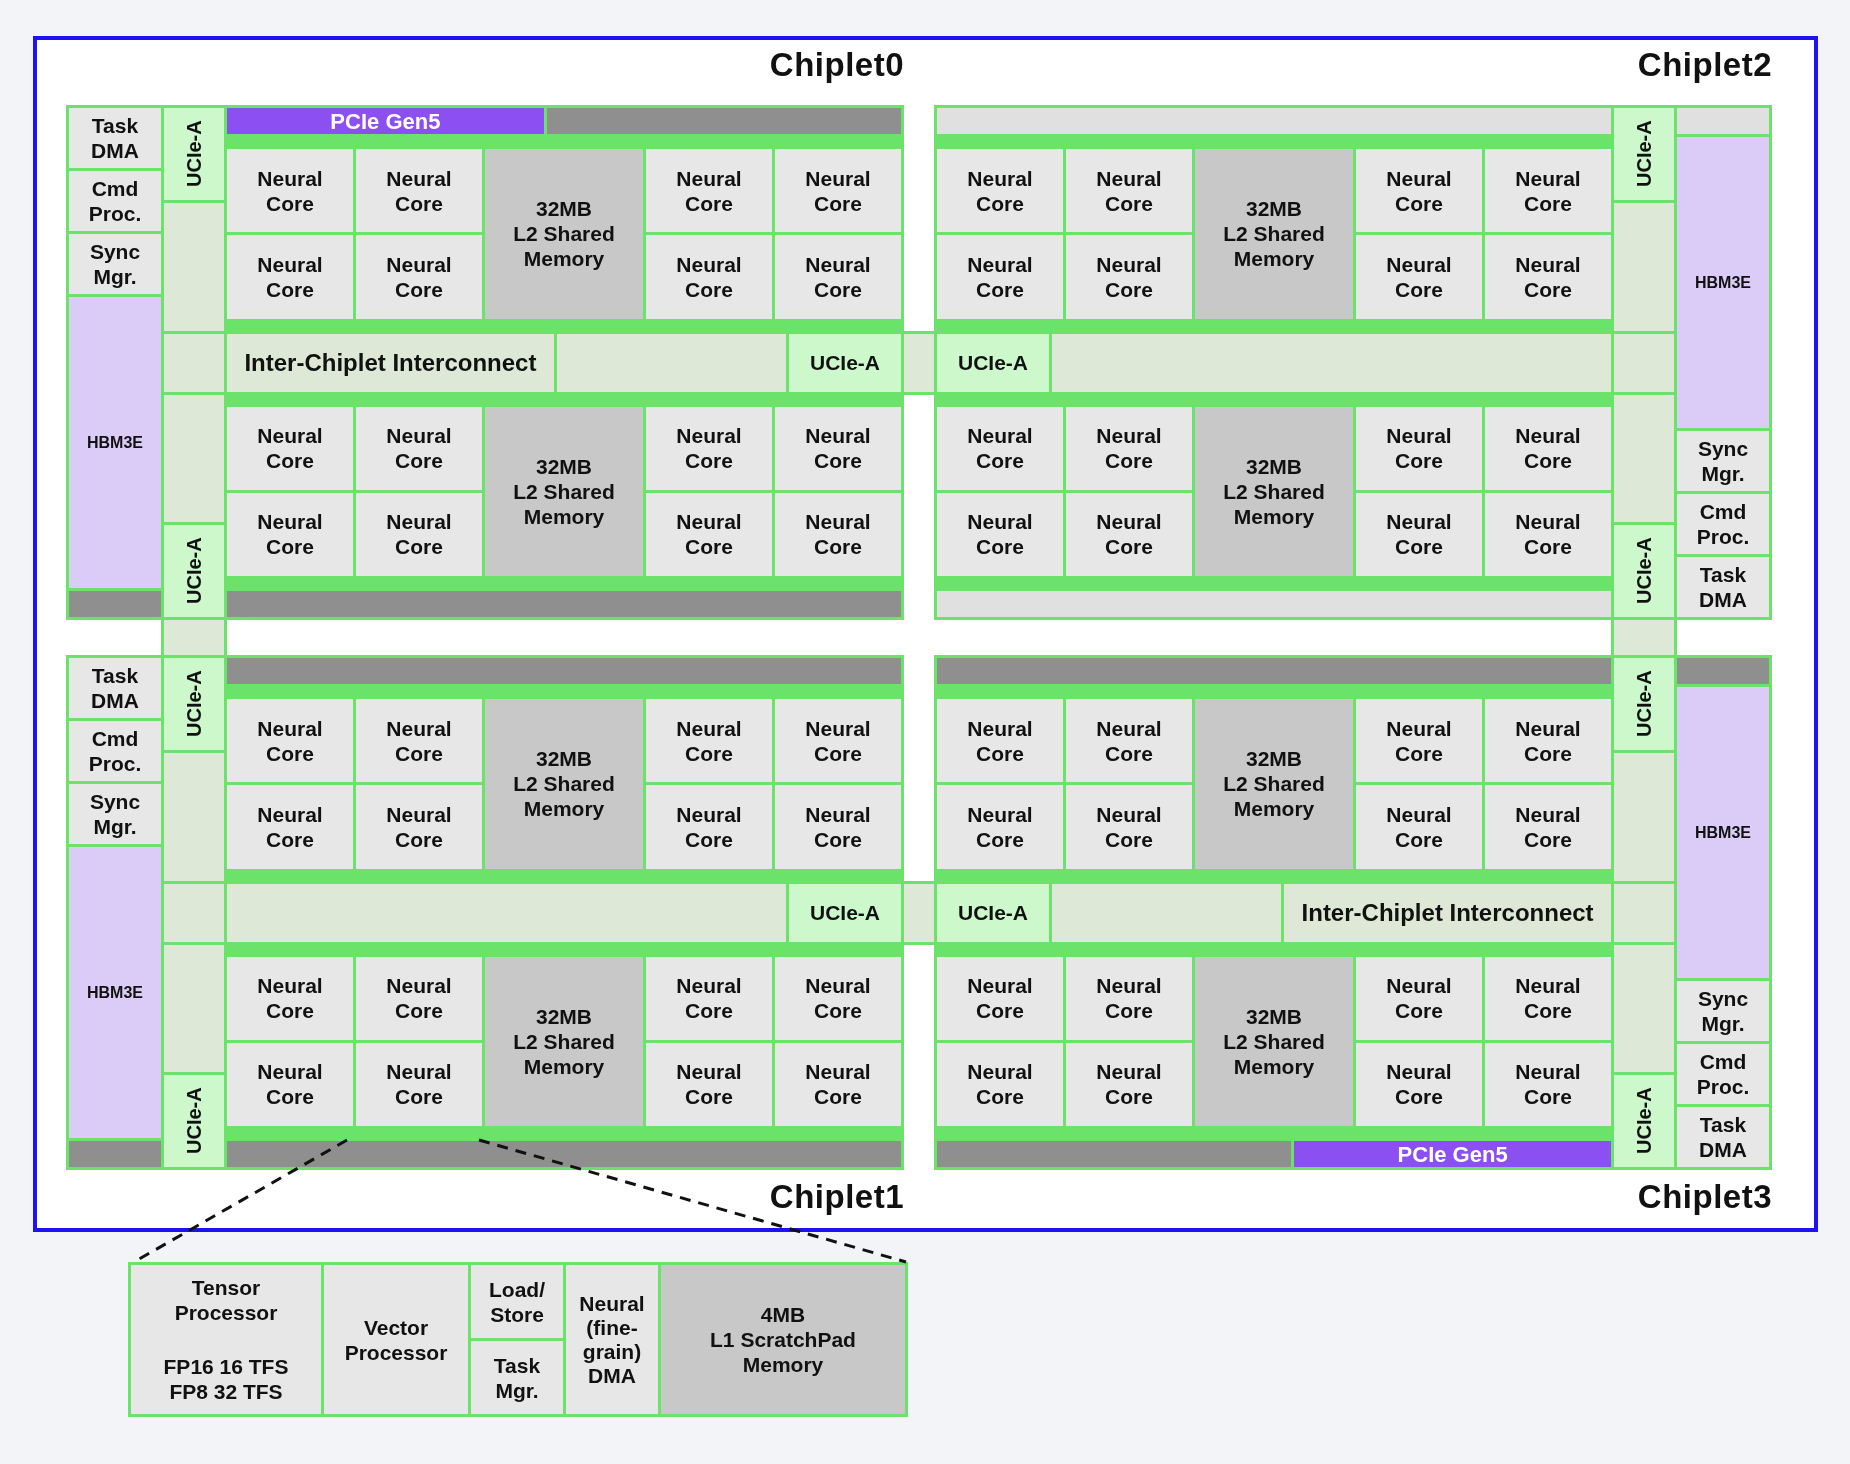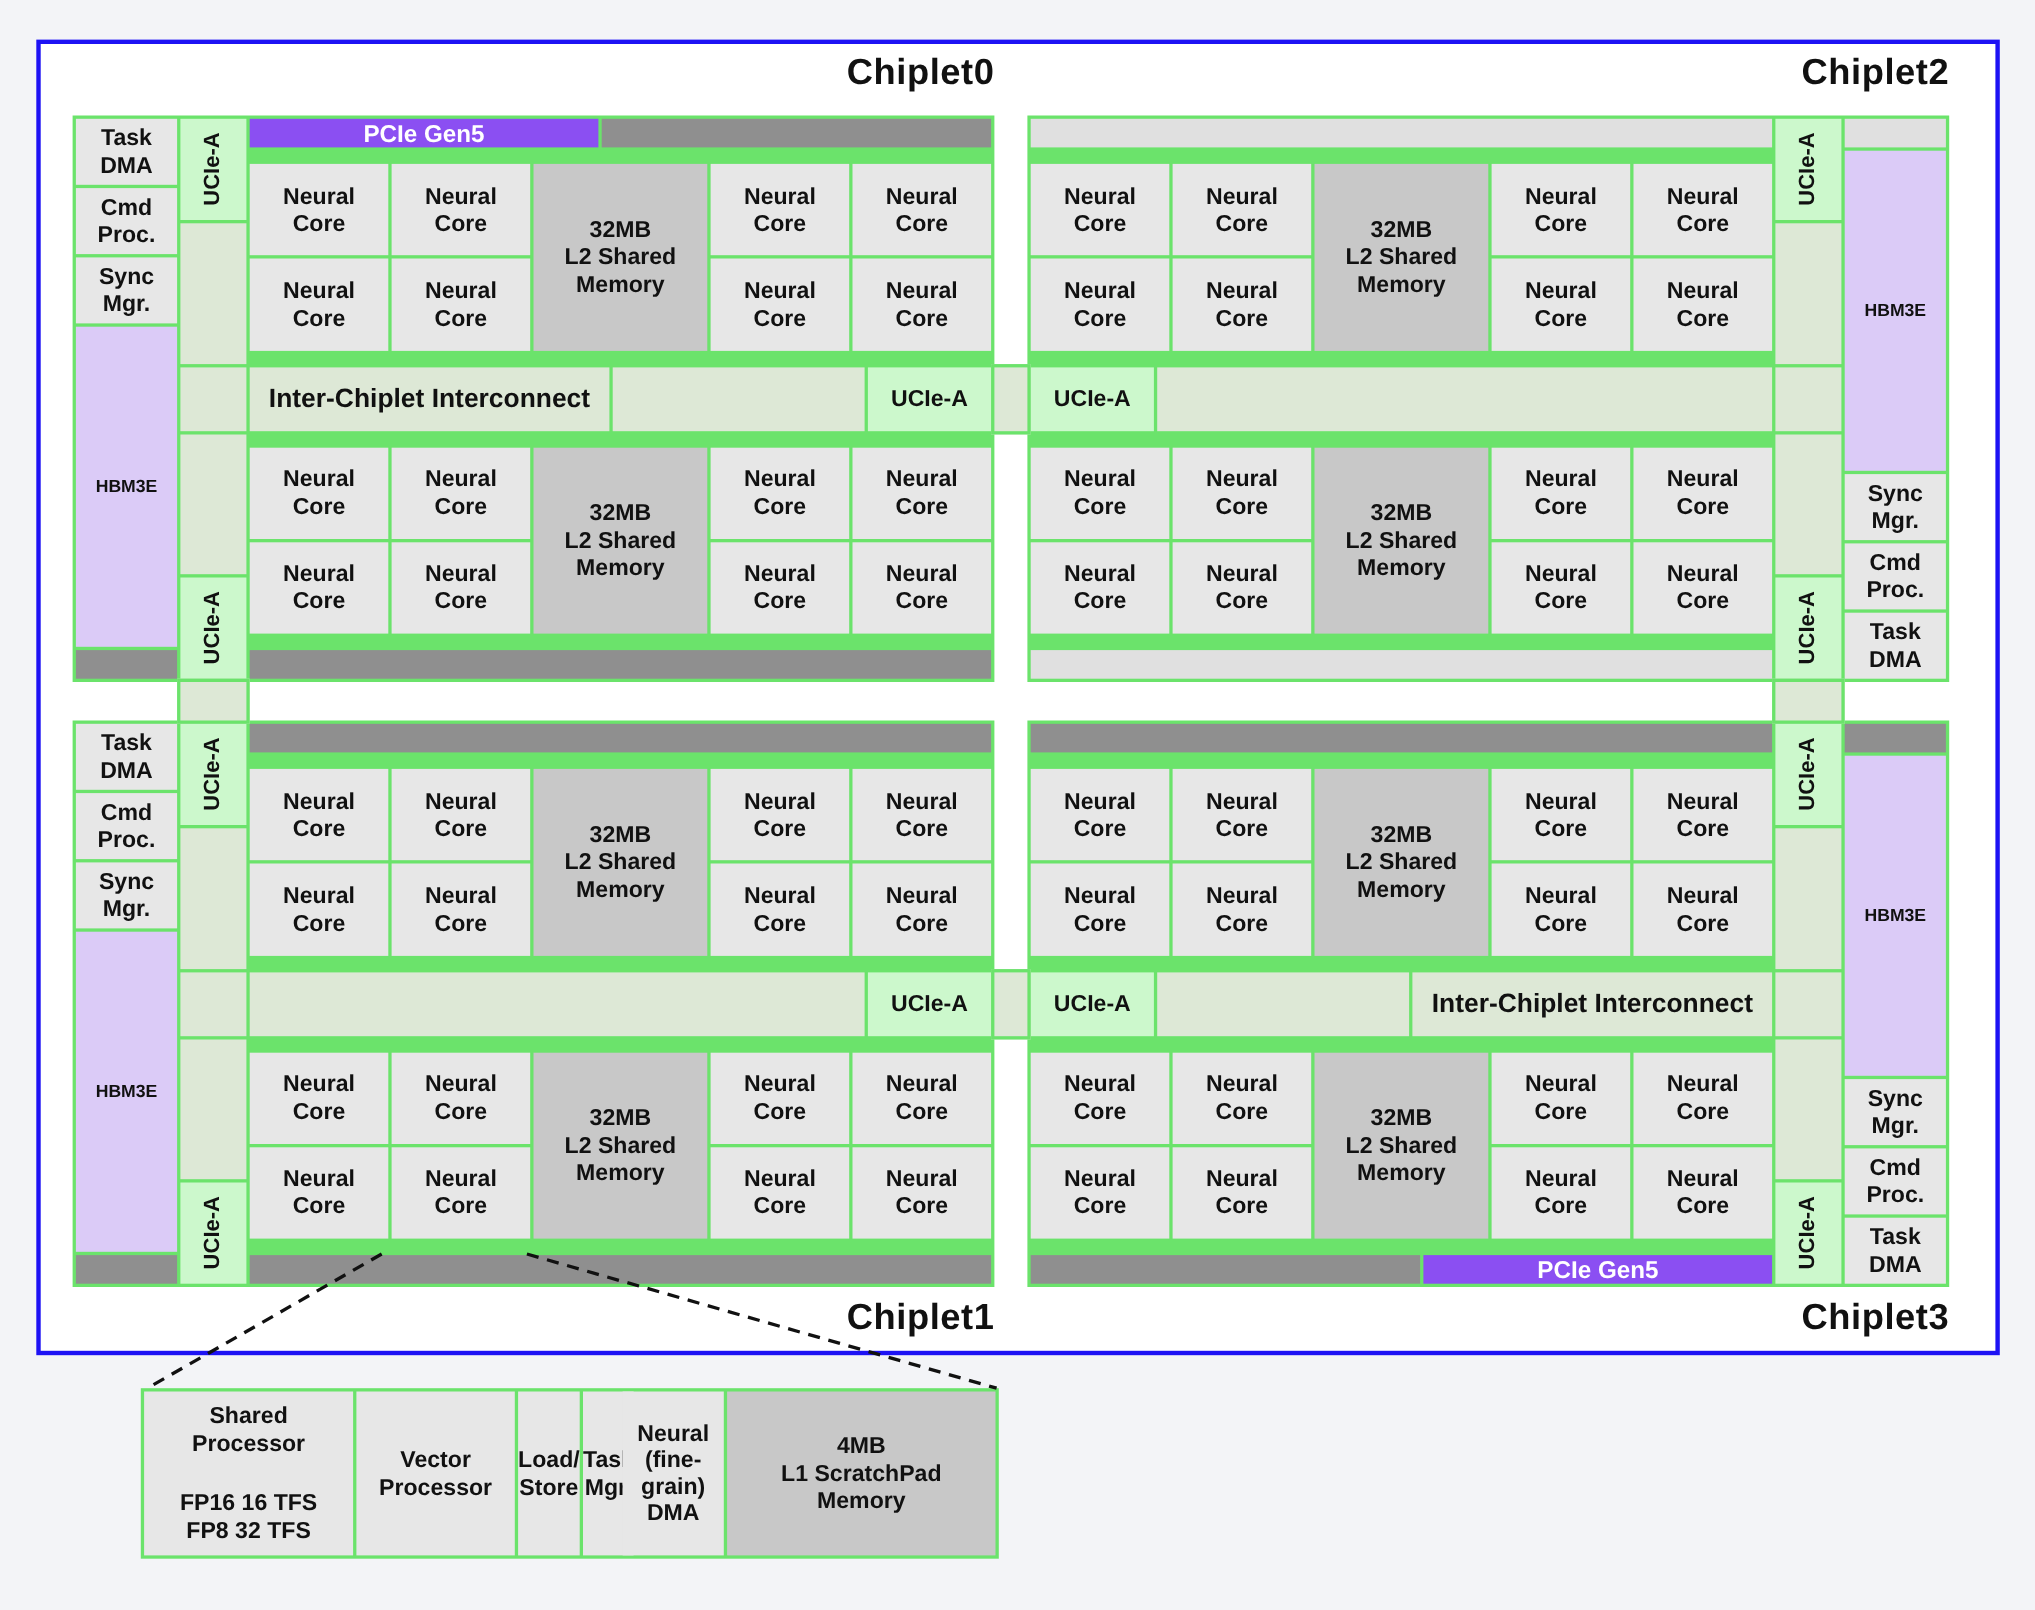--- a/index.html
+++ b/index.html
@@ -37,21 +37,21 @@
          writing-mode:vertical-rl;transform:rotate(180deg)}
   .icseg{height:58px}
   .vconn{position:absolute;width:66px;height:41px;box-sizing:border-box;
          background:var(--muted_green,#dde8d6);border:3px solid var(--border_green,#6be36b)}
   .hconn{position:absolute;width:36px;height:64px;box-sizing:border-box;
          background:var(--muted_green,#dde8d6);border:3px solid var(--border_green,#6be36b)}
   .callout{position:absolute;left:128px;top:1262px;width:780px;height:155px;box-sizing:border-box;
            background:var(--border_green,#6be36b);padding:3px;display:flex;gap:3px}
   .tensor{width:190px;flex-direction:column;justify-content:space-between;padding:10px 2px;box-sizing:border-box}
   .vector{width:144px}
-  .lscol{width:92px;display:flex;gap:3px}
+  .lscol{width:92px;display:flex;flex-direction:column;gap:3px}
   .ndma{width:92px;line-height:24px}
   .l1mem{flex:1;background:var(--mem_gray,#c8c8c8)}
   svg.leader{position:absolute;left:0;top:0;pointer-events:none}
 </style>
 </head>
 <body>
 
 <div class="frame"></div>
 
 <div class="title" style="left:66px;top:46px">Chiplet0</div>
@@ -423,21 +423,21 @@
   </div>
 </div>
 
 <div class="vconn" style="left:161px;top:617px"></div>
 <div class="vconn" style="left:1611px;top:617px"></div>
 <div class="hconn" style="left:901px;top:331px"></div>
 <div class="hconn" style="left:901px;top:881px"></div>
 
 <div class="callout">
   <div class="box tensor">
-    <span style="white-space:pre-line">Shared
+    <span style="white-space:pre-line">Tensor
 Processor</span>
     <span style="white-space:pre-line">FP16 16 TFS
 FP8 32 TFS</span>
   </div>
   <div class="box vector">Vector
 Processor</div>
   <div class="lscol">
     <div class="box f1">Load/
 Store</div>
     <div class="box f1">Task

